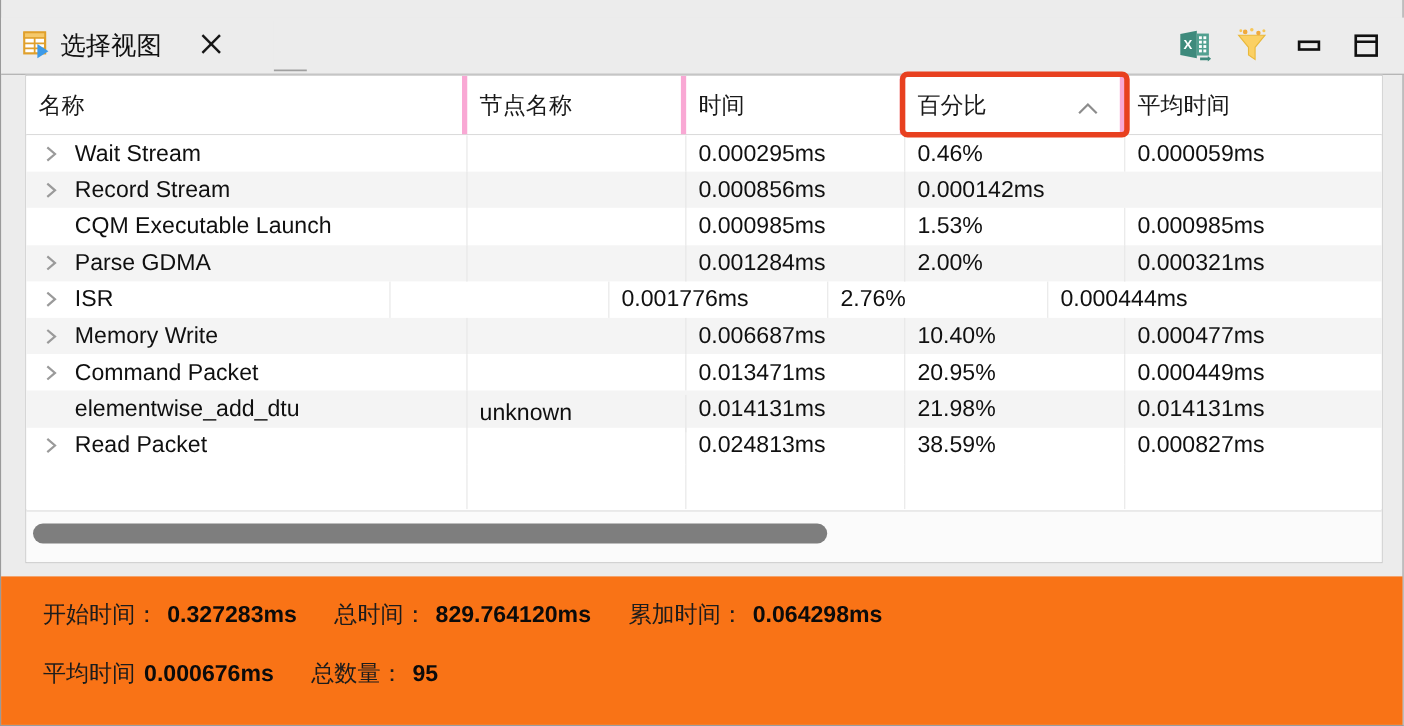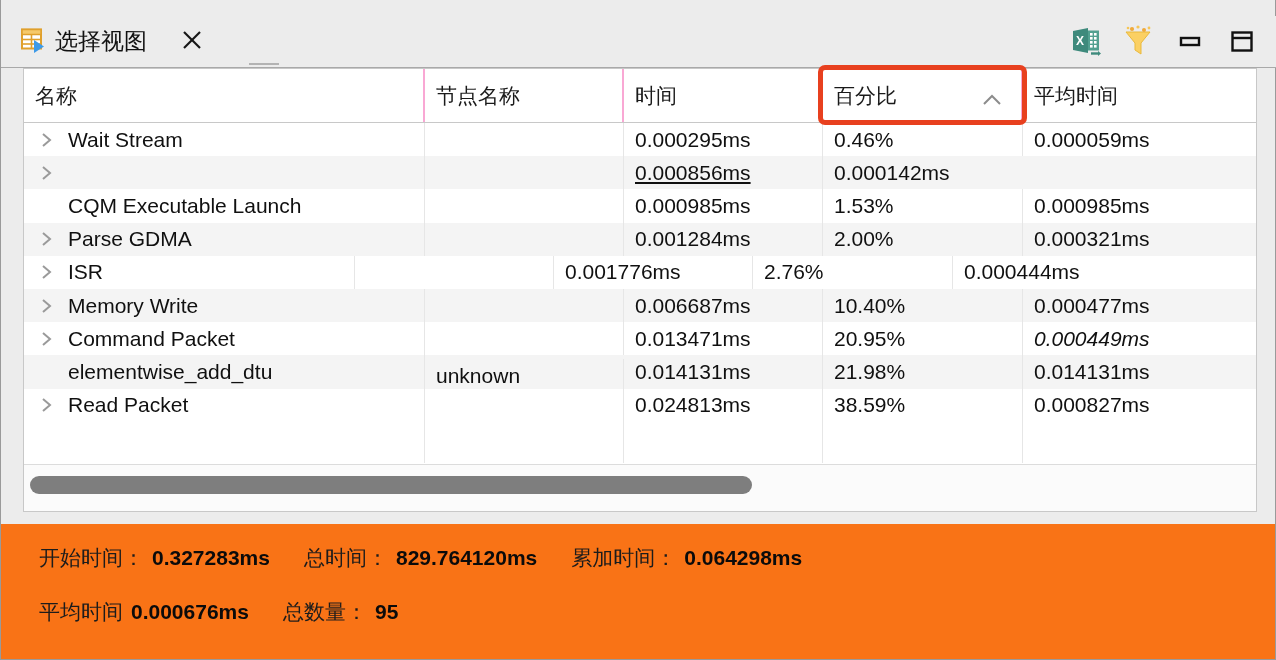--- a/index.html
+++ b/index.html
@@ -70,21 +70,21 @@
     height: 54px;
     background: #ffffff;
     border-bottom: 1px solid #c8c8c8;
     display: flex;
   }
   .th {
     position: relative;
     display: flex; align-items: center;
     font-size: 21px; color: #1a1a1a;
     padding-left: 11px;
-    border-right: 2px solid #f9a8d4;
+    border-right: 5px solid #f9a8d4;
     background: #ffffff;
     flex: none;
   }
   .th:last-child { border-right: none; }
   .th .sort-arrow { position: absolute; right: 18px; top: 19px; }
 
   .tbody { position: relative; height: 340px; overflow: hidden; background:#fff; }
   .trow { display: flex; height: 33.2px; align-items: center; }
   .trow.odd  { background: #ffffff; }
   .trow.even { background: #f4f4f4; }
@@ -270,23 +270,24 @@
           <div class="td" style="width: 200px;">0.46%</div>
           <div class="td" style="width: 233px;">0.000059ms</div>
         </div>
         <div class="trow even">
           <div class="td td-name" style="width: 401px;">
             <span class="chev">
               <svg width="14" height="20" viewBox="0 0 14 20">
                 <polyline points="3,4 10,10 3,16" fill="none" stroke="#9a9a9a" stroke-width="2"></polyline>
               </svg>
             </span>
-          </div>
-          <div class="td" style="width: 199px;"></div>
-          <div class="td" style="width: 199px; text-decoration: underline;">0.000856ms</div>
+            <span class="name-text">Record Stream</span>
+          </div>
+          <div class="td" style="width: 199px;"></div>
+          <div class="td" style="width: 199px;">0.000856ms</div>
           <div class="td" style="width: 233px;">0.000142ms</div>
         </div>
         <div class="trow odd">
           <div class="td td-name" style="width: 401px;">
             <span class="chev empty">
               <svg width="14" height="20" viewBox="0 0 14 20">
                 <polyline points="3,4 10,10 3,16" fill="none" stroke="#9a9a9a" stroke-width="2"></polyline>
               </svg>
             </span>
             <span class="name-text">CQM Executable Launch</span>
@@ -343,21 +344,21 @@
             <span class="chev">
               <svg width="14" height="20" viewBox="0 0 14 20">
                 <polyline points="3,4 10,10 3,16" fill="none" stroke="#9a9a9a" stroke-width="2"></polyline>
               </svg>
             </span>
             <span class="name-text">Command Packet</span>
           </div>
           <div class="td" style="width: 199px;"></div>
           <div class="td" style="width: 199px;">0.013471ms</div>
           <div class="td" style="width: 200px;">20.95%</div>
-          <div class="td" style="width: 233px; font-style: italic;">0.000449ms</div>
+          <div class="td" style="width: 233px;">0.000449ms</div>
         </div>
         <div class="trow even">
           <div class="td td-name" style="width: 401px;">
             <span class="chev empty">
               <svg width="14" height="20" viewBox="0 0 14 20">
                 <polyline points="3,4 10,10 3,16" fill="none" stroke="#9a9a9a" stroke-width="2"></polyline>
               </svg>
             </span>
             <span class="name-text">elementwise_add_dtu</span>
           </div>

